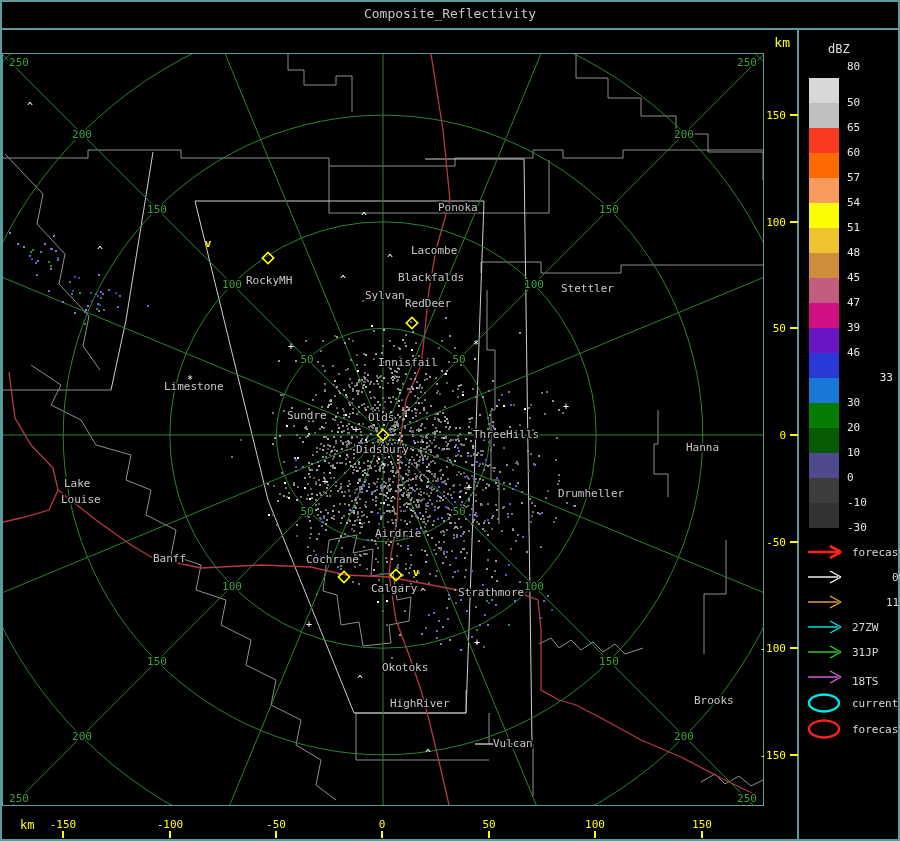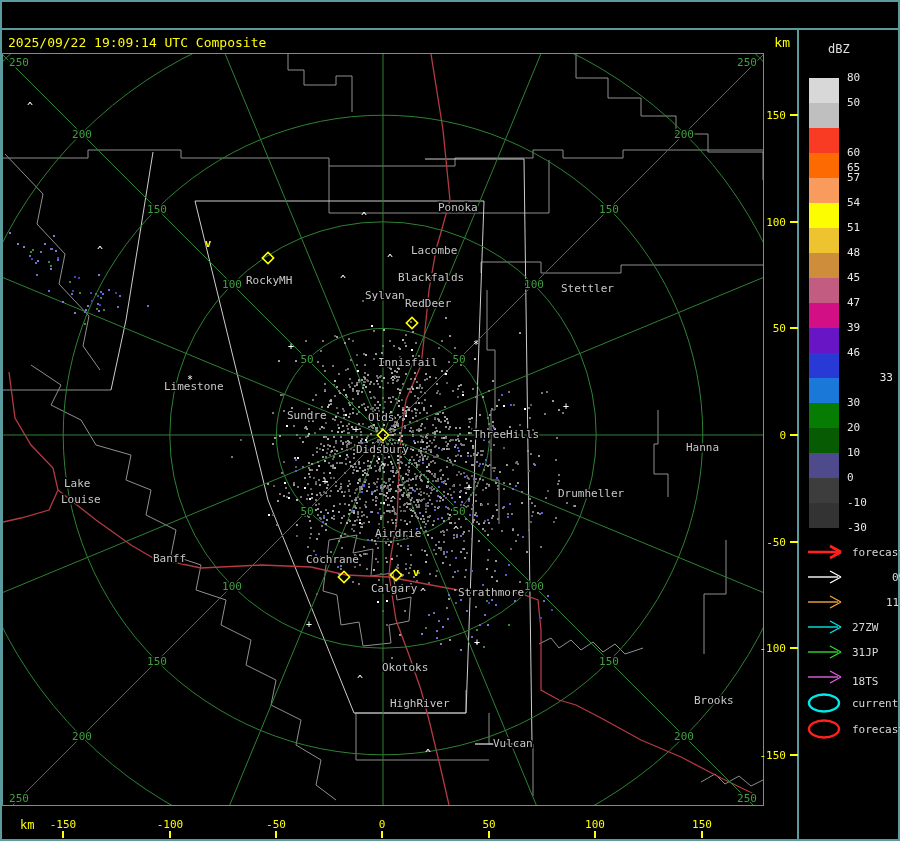--- a/index.html
+++ b/index.html
@@ -30,22 +30,24 @@
 
 <div class="window">
 
   <div class="tealline" style="left:0;top:0;width:900px;height:2px;"></div>
   <div class="tealline" style="left:0;top:839px;width:900px;height:2px;"></div>
   <div class="tealline" style="left:0;top:0;width:2px;height:841px;"></div>
   <div class="tealline" style="left:898px;top:0;width:2px;height:841px;"></div>
   <div class="tealline" style="left:0;top:28px;width:900px;height:2px;"></div>
   <div class="tealline" style="left:797px;top:30px;width:2px;height:809px;"></div>
 
+  <div class="titlebar">
+    <span>Composite_Reflectivity</span>
+  </div>
 
-  <div class="hdr-time">2025/09/22 19:09:14 UTC Composite</div>
   <div class="hdr-km">km</div>
 
   <div class="map">
       <svg width="760" height="751" viewBox="0 0 760 751">
         <g stroke="#8f8f8f" stroke-width="1" fill="none">
           <path d="M0,104 H85 V96 H178 V104 H326 V112 H452 V104 H530 V96 H560 V104 H620 V96 H760"></path>
           <path d="M573,0 V24 H605 V44 H638 V62 H673 V80 H705 V98 H760 V126"></path>
           <path d="M285,0 V16 H301 V31 H333 V22 H349 V58"></path>
           <path d="M478,219 V208 H538 V219 H618 V211 H760"></path>
           <path d="M484,236 V296 H492 V356 H488 V426 H496 V470"></path>
@@ -1901,23 +1903,23 @@
       <div class="swatch" style="top: 248px; height: 25px; background: rgb(194, 92, 128);"></div>
       <div class="swatch" style="top: 273px; height: 25px; background: rgb(211, 15, 133);"></div>
       <div class="swatch" style="top: 298px; height: 25px; background: rgb(103, 21, 197);"></div>
       <div class="swatch" style="top: 323px; height: 25px; background: rgb(40, 57, 214);"></div>
       <div class="swatch" style="top: 348px; height: 25px; background: rgb(26, 121, 216);"></div>
       <div class="swatch" style="top: 373px; height: 25px; background: rgb(6, 125, 2);"></div>
       <div class="swatch" style="top: 398px; height: 25px; background: rgb(6, 91, 3);"></div>
       <div class="swatch" style="top: 423px; height: 25px; background: rgb(79, 74, 139);"></div>
       <div class="swatch" style="top: 448px; height: 25px; background: rgb(61, 61, 61);"></div>
       <div class="swatch" style="top: 473px; height: 25px; background: rgb(51, 51, 51);"></div>
-      <div class="swlbl" style="top: 42px;">80</div>
+      <div class="swlbl" style="top: 31px;">80</div>
       <div class="swlbl" style="top: 67px;">50</div>
-      <div class="swlbl" style="top: 92px; margin-top: 40px;">65</div>
+      <div class="swlbl" style="top: 92px;">65</div>
       <div class="swlbl" style="top: 117px;">60</div>
       <div class="swlbl" style="top: 142px;">57</div>
       <div class="swlbl" style="top: 167px;">54</div>
       <div class="swlbl" style="top: 192px;">51</div>
       <div class="swlbl" style="top: 217px;">48</div>
       <div class="swlbl" style="top: 242px;">45</div>
       <div class="swlbl" style="top: 267px;">47</div>
       <div class="swlbl" style="top: 292px;">39</div>
       <div class="swlbl" style="top: 317px;">46</div>
       <div class="swlbl" style="top: 342px; text-align: right;">33</div>

